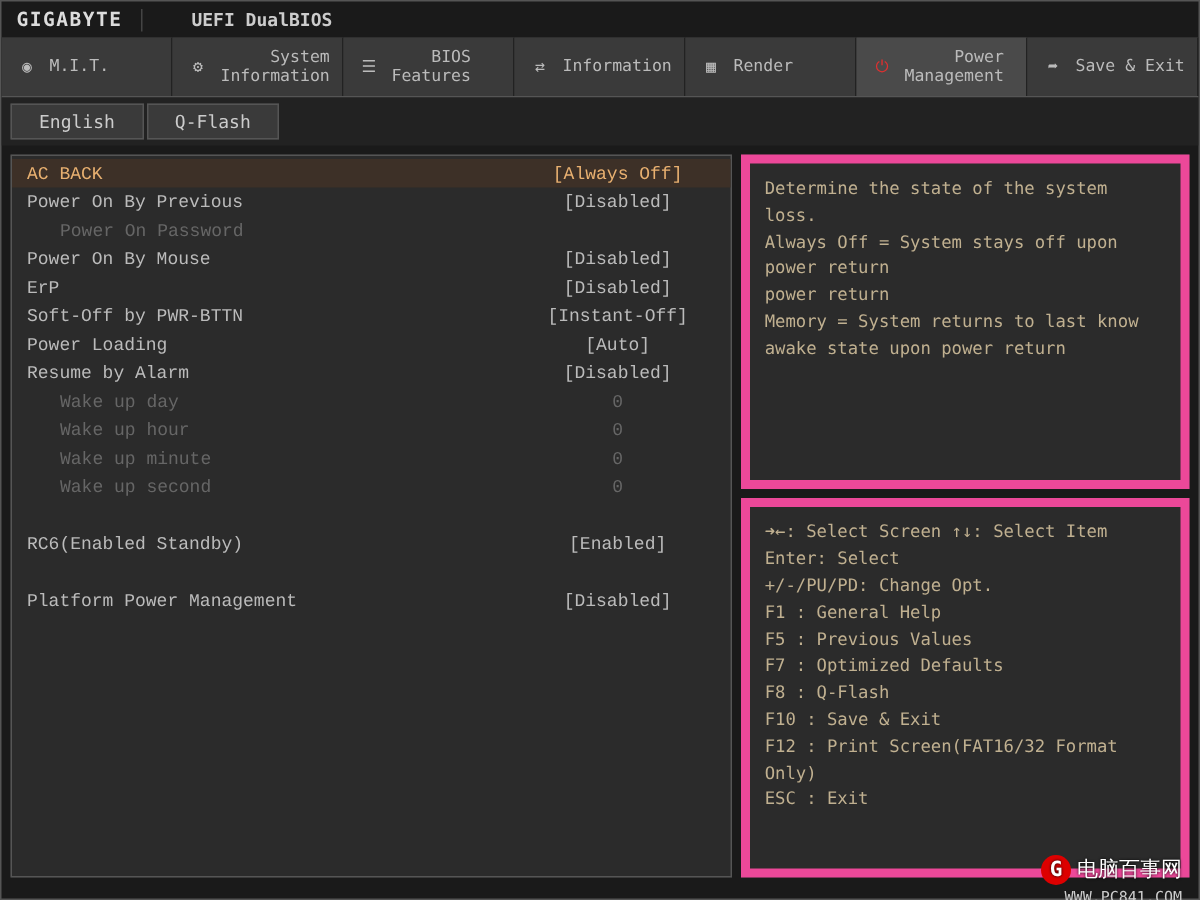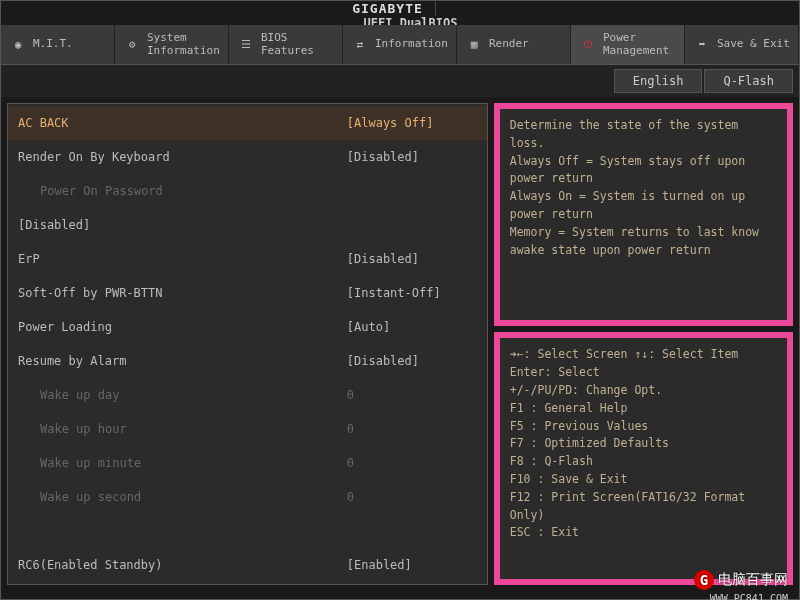--- a/index.html
+++ b/index.html
@@ -8,63 +8,63 @@
   background: #1a1a1a;
   font-family: "Lucida Console", Monaco, monospace;
   font-size: 12px;
   color: #b0b0b0;
   overflow: hidden;
   border: 1px solid #555;
 }
 .header {
   display: flex; align-items: center;
   height: 24px; padding: 0 10px;
-  color: #ddd; font-weight: bold; flex-direction: column;
+  color: #ddd; font-weight: bold;
 }
 .brand { font-size: 13px; letter-spacing: 1px; margin-right: 12px; border-right:1px solid #444; padding-right:12px;}
 .subbrand { font-size: 12px; color: #ccc; margin-left: 21px; }
 .tabs {
   display: flex; height: 40px;
   background: #333; border-bottom: 1px solid #555;
 }
 .tab {
   flex: 1; display: flex; align-items: center; gap: 6px;
   padding: 0 8px; border-right: 1px solid #222;
   background: #3a3a3a; color: #bbb; cursor: pointer;
   font-size: 11px;
 }
 .tab.active { background: #4a4a4a; }
 .tab .icon { width: 18px; height: 18px; display:flex;align-items:center;justify-content:center; }
 .tab .icon.red { color:#e03030; }
-.tab-label { line-height: 1.1; }
+.tab-label { line-height: 1.1; text-align: right; }
 .subbar {
-  display: flex; justify-content: flex-end; gap: 2px;
+  display: flex; gap: 2px;
   padding: 4px 6px; background: #222;
 }
 .subbtn {
   padding: 4px 18px; background: #3a3a3a; color: #ccc;
   border: 1px solid #555; cursor: pointer; font-size:12px;
 }
 .main {
   display: flex; height: 494px; padding: 6px;
   gap: 6px;
 }
 .left {
   flex: 1.6; background: #2b2b2b; border: 1px solid #555;
   padding: 2px 0;
 }
 .row {
-  display: flex; align-items: center; height: 34px;
-  padding: 0 10px; color: #bbb;
+  display: flex; align-items: center; height: 19px;
+  padding: 0 10px; color: #bbb; font-family: Liberation Mono, monospace;
 }
 .row.selected { background: #3d3027; color: #e8b070; }
 .row.disabled { color: #666; }
 .row.indent .lbl { padding-left: 22px; }
 .lbl { flex: 1; }
-.val { width: 130px; text-align: left; }
+.val { width: 130px; text-align: center; }
 .right {
   flex: 1; display: flex; flex-direction: column; gap: 6px;
 }
 .panel {
   background: #2b2b2b; border: 6px solid #ec4899;
   padding: 8px 10px; color: #c0b090;
   line-height: 1.55; font-size: 11.5px;
 }
 .panel.top { flex: 1; }
 .panel.bot { flex: 1.15; }
@@ -124,28 +124,29 @@
   <div class="subbtn">Q-Flash</div>
 </div>
 
 <div class="main">
   <div class="left" id="settings">
       <div class="row selected">
         <span class="lbl">AC BACK</span>
         <span class="val">[Always Off]</span>
       </div>
       <div class="row">
-        <span class="lbl">Render On By Keyboard</span>
+        <span class="lbl">Power On By Previous</span>
         <span class="val">[Disabled]</span>
       </div>
       <div class="row disabled indent">
         <span class="lbl">Power On Password</span>
         <span class="val"></span>
       </div>
       <div class="row">
+        <span class="lbl">Power On By Mouse</span>
         <span class="val">[Disabled]</span>
       </div>
       <div class="row">
         <span class="lbl">ErP</span>
         <span class="val">[Disabled]</span>
       </div>
       <div class="row">
         <span class="lbl">Soft-Off by PWR-BTTN</span>
         <span class="val">[Instant-Off]</span>
       </div>
@@ -179,30 +180,30 @@
       </div>
       <div class="row">
         <span class="lbl">RC6(Enabled Standby)</span>
         <span class="val">[Enabled]</span>
       </div>
       <div class="row">
         <span class="lbl"></span>
         <span class="val"></span>
       </div>
       <div class="row">
+        <span class="lbl">Platform Power Management</span>
         <span class="val">[Disabled]</span>
       </div>
     </div>
   <div class="right">
     <div class="panel top">
       <div>Determine the state of  the system</div>
       <div>loss.</div>
       <div>Always Off = System stays off upon</div>
       <div>power return</div>
-      <div>Always On = System is turned on up</div>
       <div>power return</div>
       <div>Memory = System returns to last know</div>
       <div>awake state upon power return</div>
     </div>
     <div class="panel bot">
       <div class="arrows">➜←: Select Screen  ↑↓: Select Item</div>
       <div>Enter: Select</div>
       <div>+/-/PU/PD: Change Opt.</div>
       <div>F1  : General Help</div>
       <div>F5  : Previous Values</div>

